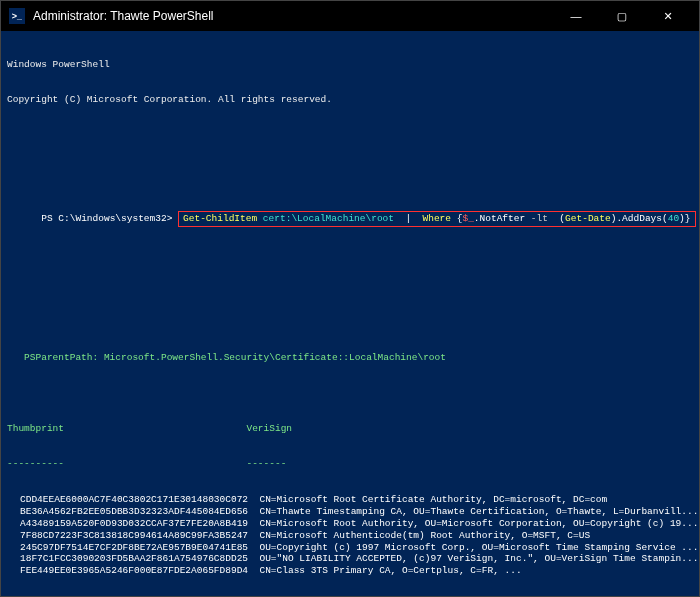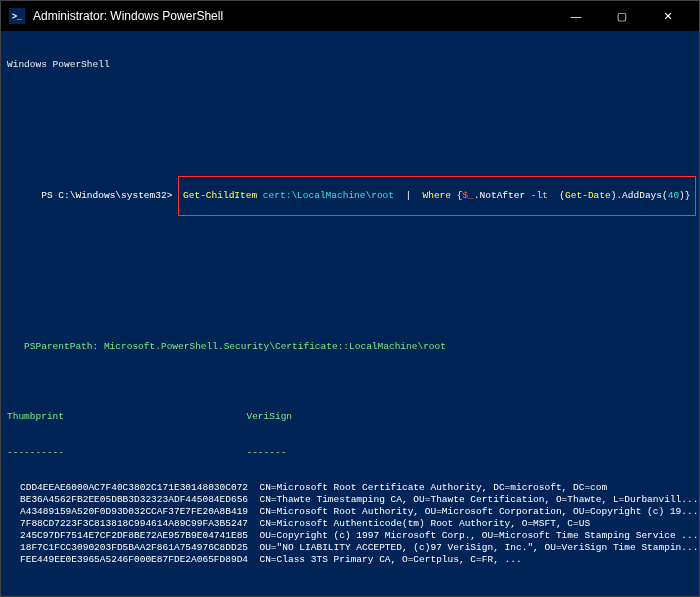--- a/index.html
+++ b/index.html
@@ -60,50 +60,51 @@
       padding: 4px 6px;
       overflow: hidden;
       line-height: 1.25;
       color: #eeeeee;
       white-space: pre;
     }
     .line { white-space: pre; }
     .prompt .ps { color: #ffffff; }
     .prompt .command-box {
       border: 1px solid #ff3030;
-      padding: 13px 4px;
+      padding: 1px 4px;
       display: inline-block;
     }
     .cmd-yellow { color: #ffff60; }
     .cmd-cyan { color: #40e0d0; }
     .cmd-white { color: #ffffff; }
     .cmd-red { color: #ff6060; }
     .cmd-gray { color: #cccccc; }
     .header-line { color: #7ee787; margin-top: 20px; }
     .col-header { color: #7ee787; margin-top: 44px; }
     .data-row { color: #ffffff; white-space: pre; margin-left: 13px; }
     .blank { height: 11px; }
     .underline-row { color: #7ee787; white-space: pre; }
   </style>
 </head>
 <body>
 
 <div class="window">
   <div class="titlebar">
     <div class="titlebar-icon">&gt;_</div>
-    <div class="titlebar-title">Administrator: Windows PowerShell</div>
+    <div class="titlebar-title">Administrator: Thawte PowerShell</div>
     <div class="window-controls">
       <div class="window-control">—</div>
       <div class="window-control">▢</div>
       <div class="window-control close">✕</div>
     </div>
   </div>
 
   <div class="terminal">
     <div class="line">Windows PowerShell</div>
+    <div class="line">Copyright (C) Microsoft Corporation. All rights reserved.</div>
     <div class="blank"></div>
     <div class="blank"></div>
     <div class="line prompt">
       <span class="ps">PS C:\Windows\system32&gt;</span> <span class="command-box"><span class="cmd-yellow">Get-ChildItem</span><span class="cmd-cyan"> cert:\LocalMachine\root  </span><span class="cmd-white">|  </span><span class="cmd-yellow">Where</span><span class="cmd-white"> {</span><span class="cmd-red">$_</span><span class="cmd-white">.NotAfter </span><span class="cmd-gray">-lt</span><span class="cmd-white">  (</span><span class="cmd-yellow">Get-Date</span><span class="cmd-white">).AddDays(</span><span class="cmd-cyan">40</span><span class="cmd-white">)}</span></span>
     </div>
     <div class="blank"></div>
     <div class="blank"></div>
     <div class="line header-line">   PSParentPath: Microsoft.PowerShell.Security\Certificate::LocalMachine\root</div>
     <div class="blank"></div>
     <div class="line"><span class="col-header">Thumbprint</span><span>                                </span><span class="col-header">VeriSign</span></div>

